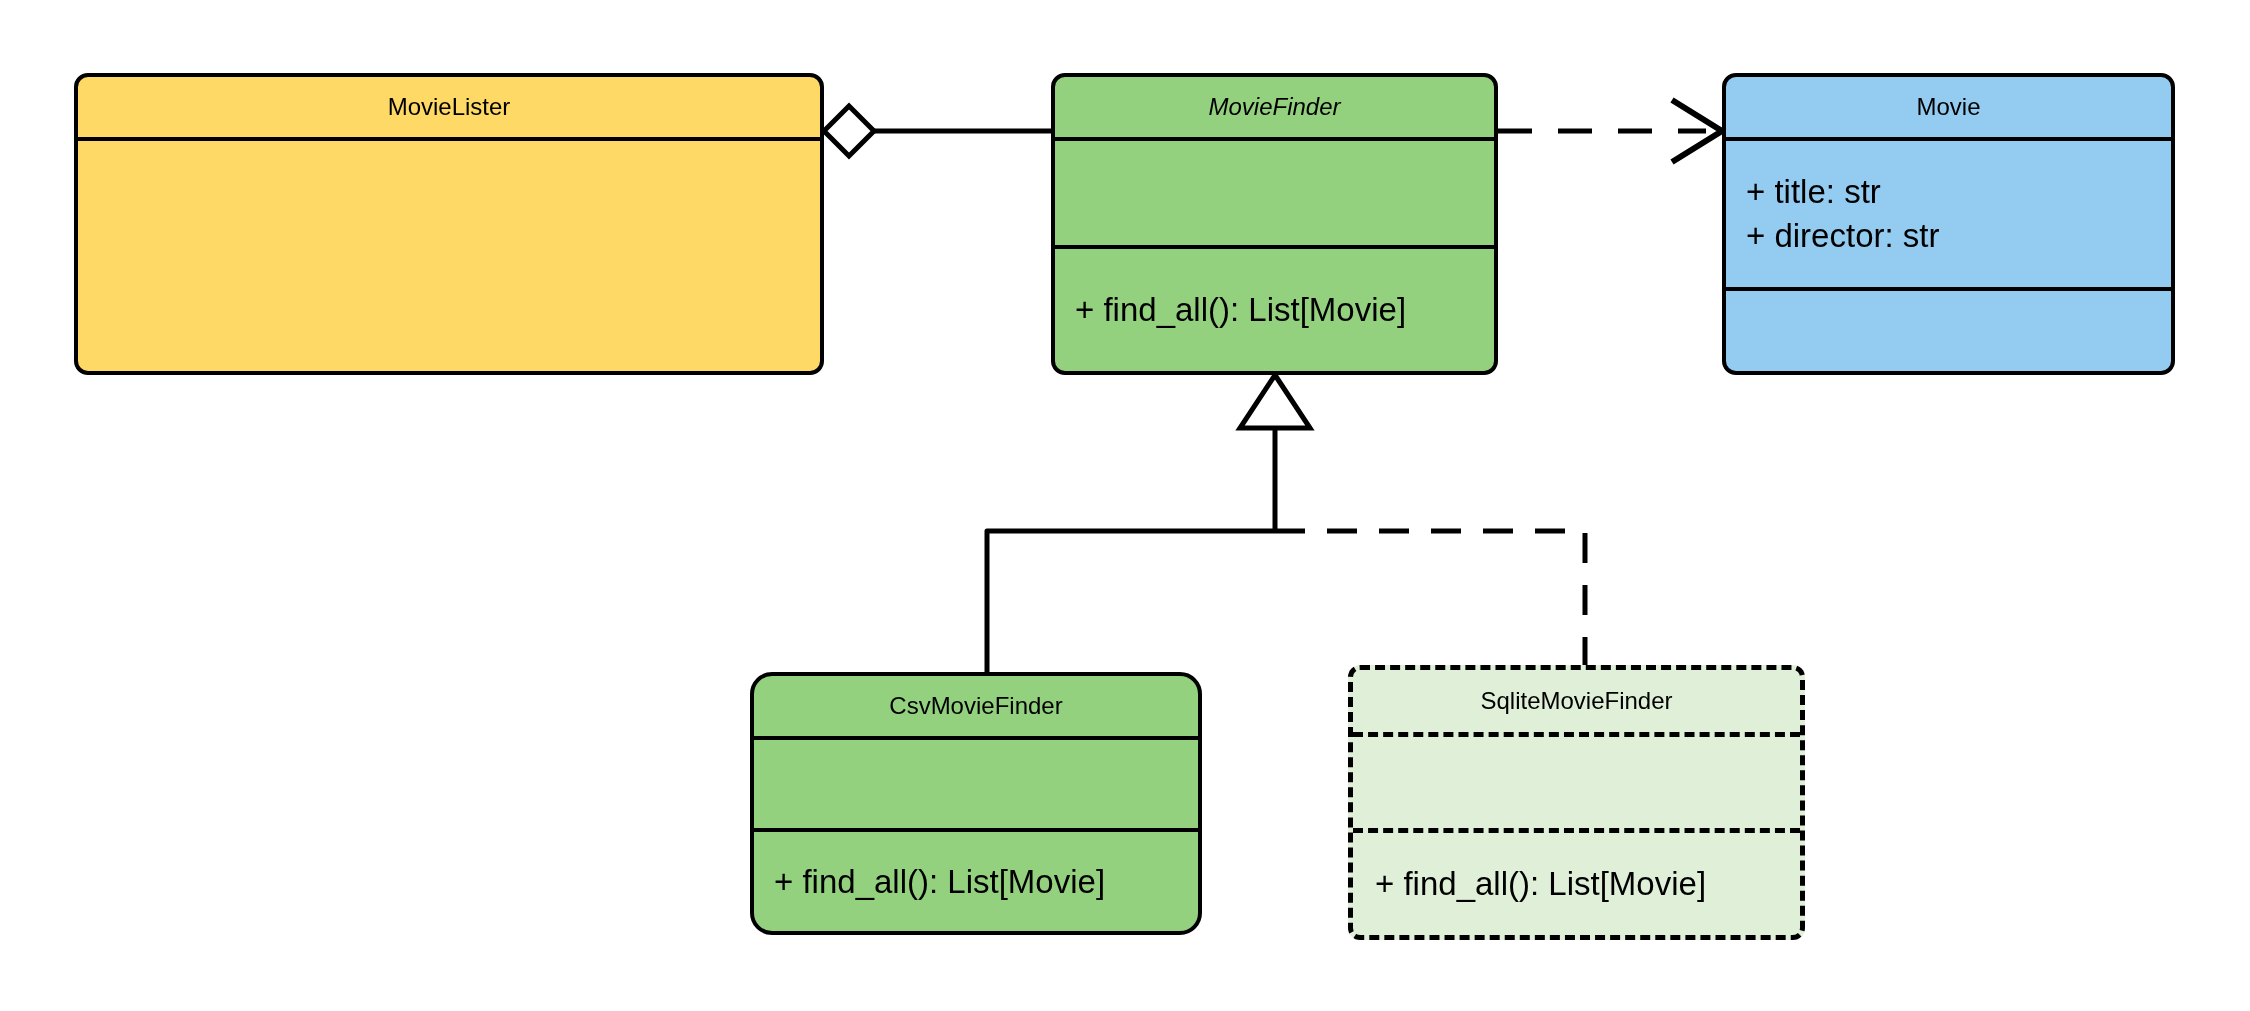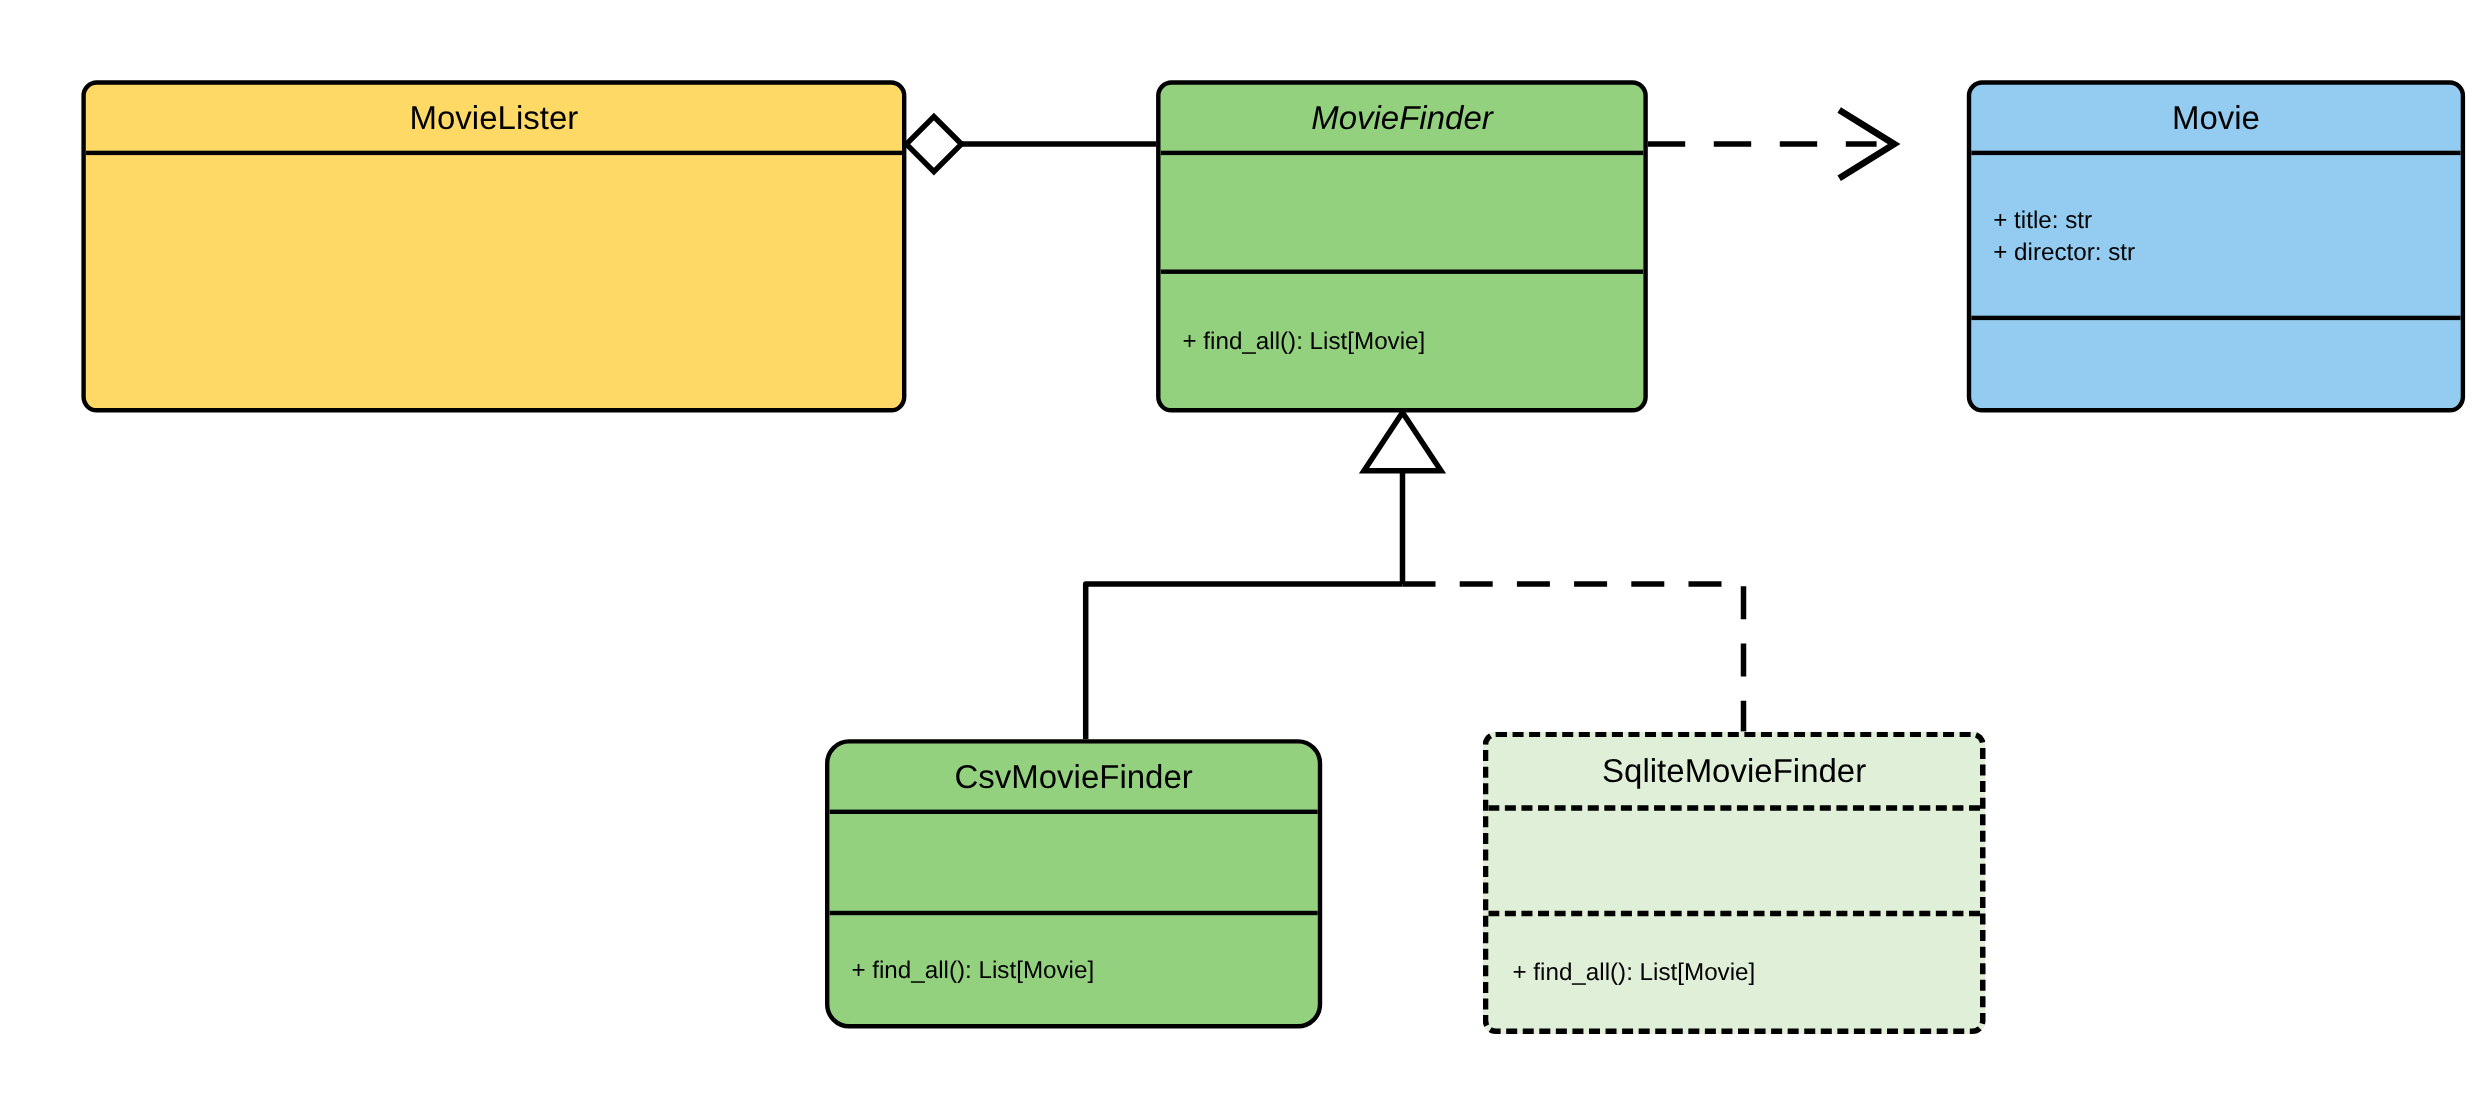--- a/index.html
+++ b/index.html
@@ -46,27 +46,27 @@
     justify-content: center;
   }
   .compartment.divider {
     border-top: 4px solid #000000;
   }
   .uml-class.dashed .compartment.divider {
     border-top: 5px dashed #000000;
   }
   .class-name {
     text-align: center;
-    font-size: 30px;
+    font-size: 24px;
     color: #000000;
     line-height: 1.1;
     padding: 0 10px;
   }
   .member {
-    font-size: 22px;
+    font-size: 33px;
     color: #000000;
     line-height: 1.32;
     padding-left: 20px;
     white-space: nowrap;
   }
   .uml-class.dashed .member {
     padding-left: 22px;
   }
 </style>
 </head>
@@ -111,21 +111,21 @@
   <div class="uml-class" style="left:1051px; top:73px; width:447px; height:302px; background:#93d17f;">
     <div class="compartment" style="height:60px;font-style:italic;">
       <div class="class-name">MovieFinder</div>
     </div>
     <div class="compartment divider" style="height:108px;"></div>
     <div class="compartment divider" style="flex:1 1 auto;">
       <div class="member">+ find_all(): List[Movie]</div>
     </div>
   </div>
 
-  <div class="uml-class" style="left:1788px; top:73px; width:453px; height:302px; background:#93ccf0;">
+  <div class="uml-class" style="left:1722px; top:73px; width:453px; height:302px; background:#93ccf0;">
     <div class="compartment" style="height:60px;">
       <div class="class-name">Movie</div>
     </div>
     <div class="compartment divider" style="height:150px;">
       <div class="member">+ title: str</div>
       <div class="member">+ director: str</div>
     </div>
     <div class="compartment divider" style="flex:1 1 auto;"></div>
   </div>
 

